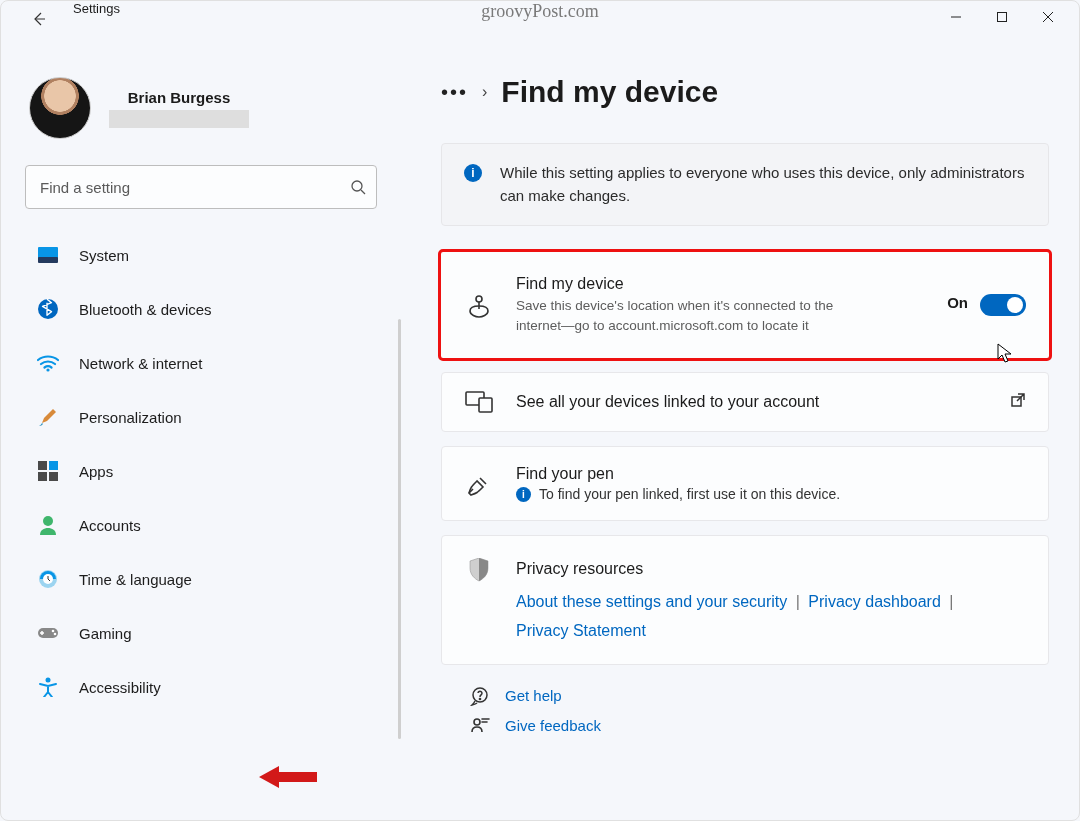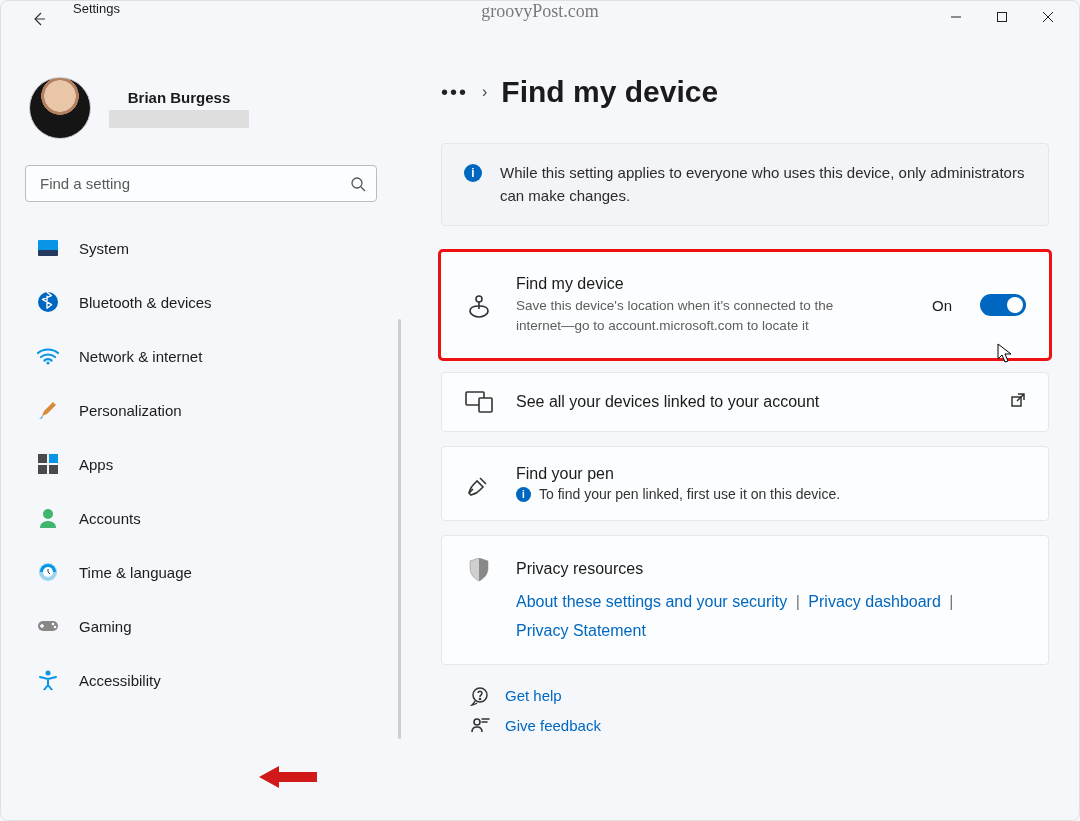--- a/index.html
+++ b/index.html
@@ -44,21 +44,21 @@
     width: 62px; height: 62px; border-radius: 50%;
     background: radial-gradient(circle at 50% 30%, #e9c6a8 0 30%, #b08060 31% 36%, #151515 37% 100%);
     border: 1px solid #ccc;
   }
   .user-name { font-weight: 600; font-size: 15px; text-align: center; }
   .user-sub { width: 140px; height: 18px; background: #dedede; margin-top: 4px; }
   
   .searchwrap {
     display: flex; align-items: center;
     border: 1px solid #bdbdbd; border-radius: 4px;
-    height: 37px; background: #fcfdfe; margin: 0 18px 24px 0;
+    height: 44px; background: #fcfdfe; margin: 0 18px 24px 0;
     padding: 0 10px 0 14px;
   }
   .search-input { flex:1; border:none; background:none; outline:none; font-size:15px; color:#444;}
   .search-input::placeholder{color:#5a5a5a;}
   
   .nav { margin-right: 2px; }
   .nav-row {
     display: flex; align-items: center; gap: 20px;
     height: 44px; padding: 0 10px 0 12px;
     border-radius: 4px; font-size: 15px; color: #1c1c1c;
@@ -93,21 +93,21 @@
   .card.highlight {
     outline: 3px solid #e11; border-radius: 2px; border-color: transparent;
     padding-top:22px;padding-bottom:22px;
   }
   .card-ico { width: 30px; display:flex; align-items:center; justify-content:center; color:#323232; flex-shrink:0;}
   .card-body { flex: 1; }
   .card-title { font-size: 16px; margin-bottom: 3px; }
   .card-sub { font-size: 13.5px; color: #5c5c5c; line-height: 1.45; }
   .card-sub-row{display:flex;align-items:center;gap:8px;font-size:14px;color:#333;}
   .mini-info{ width:15px;height:15px;border-radius:50%;background:#0067c0;color:#fff;display:flex;align-items:center;justify-content:center;font-size:10px;font-weight:bold;}
-  .toggle-wrap{display:flex;align-items:center;gap:28px;}
+  .toggle-wrap{display:flex;gap:12px;font-weight:bold;}
   .toggle-label{font-size:15px;}
   .toggle {
     width: 46px; height: 22px; background: #0067c0; border-radius: 11px;
     position: relative; cursor: pointer;
   }
   .toggle::after{
     content:""; position:absolute; width:16px;height:16px;border-radius:50%;
     background:#fff; right:3px; top:3px;
   }
   .extlink{color:#333;}

